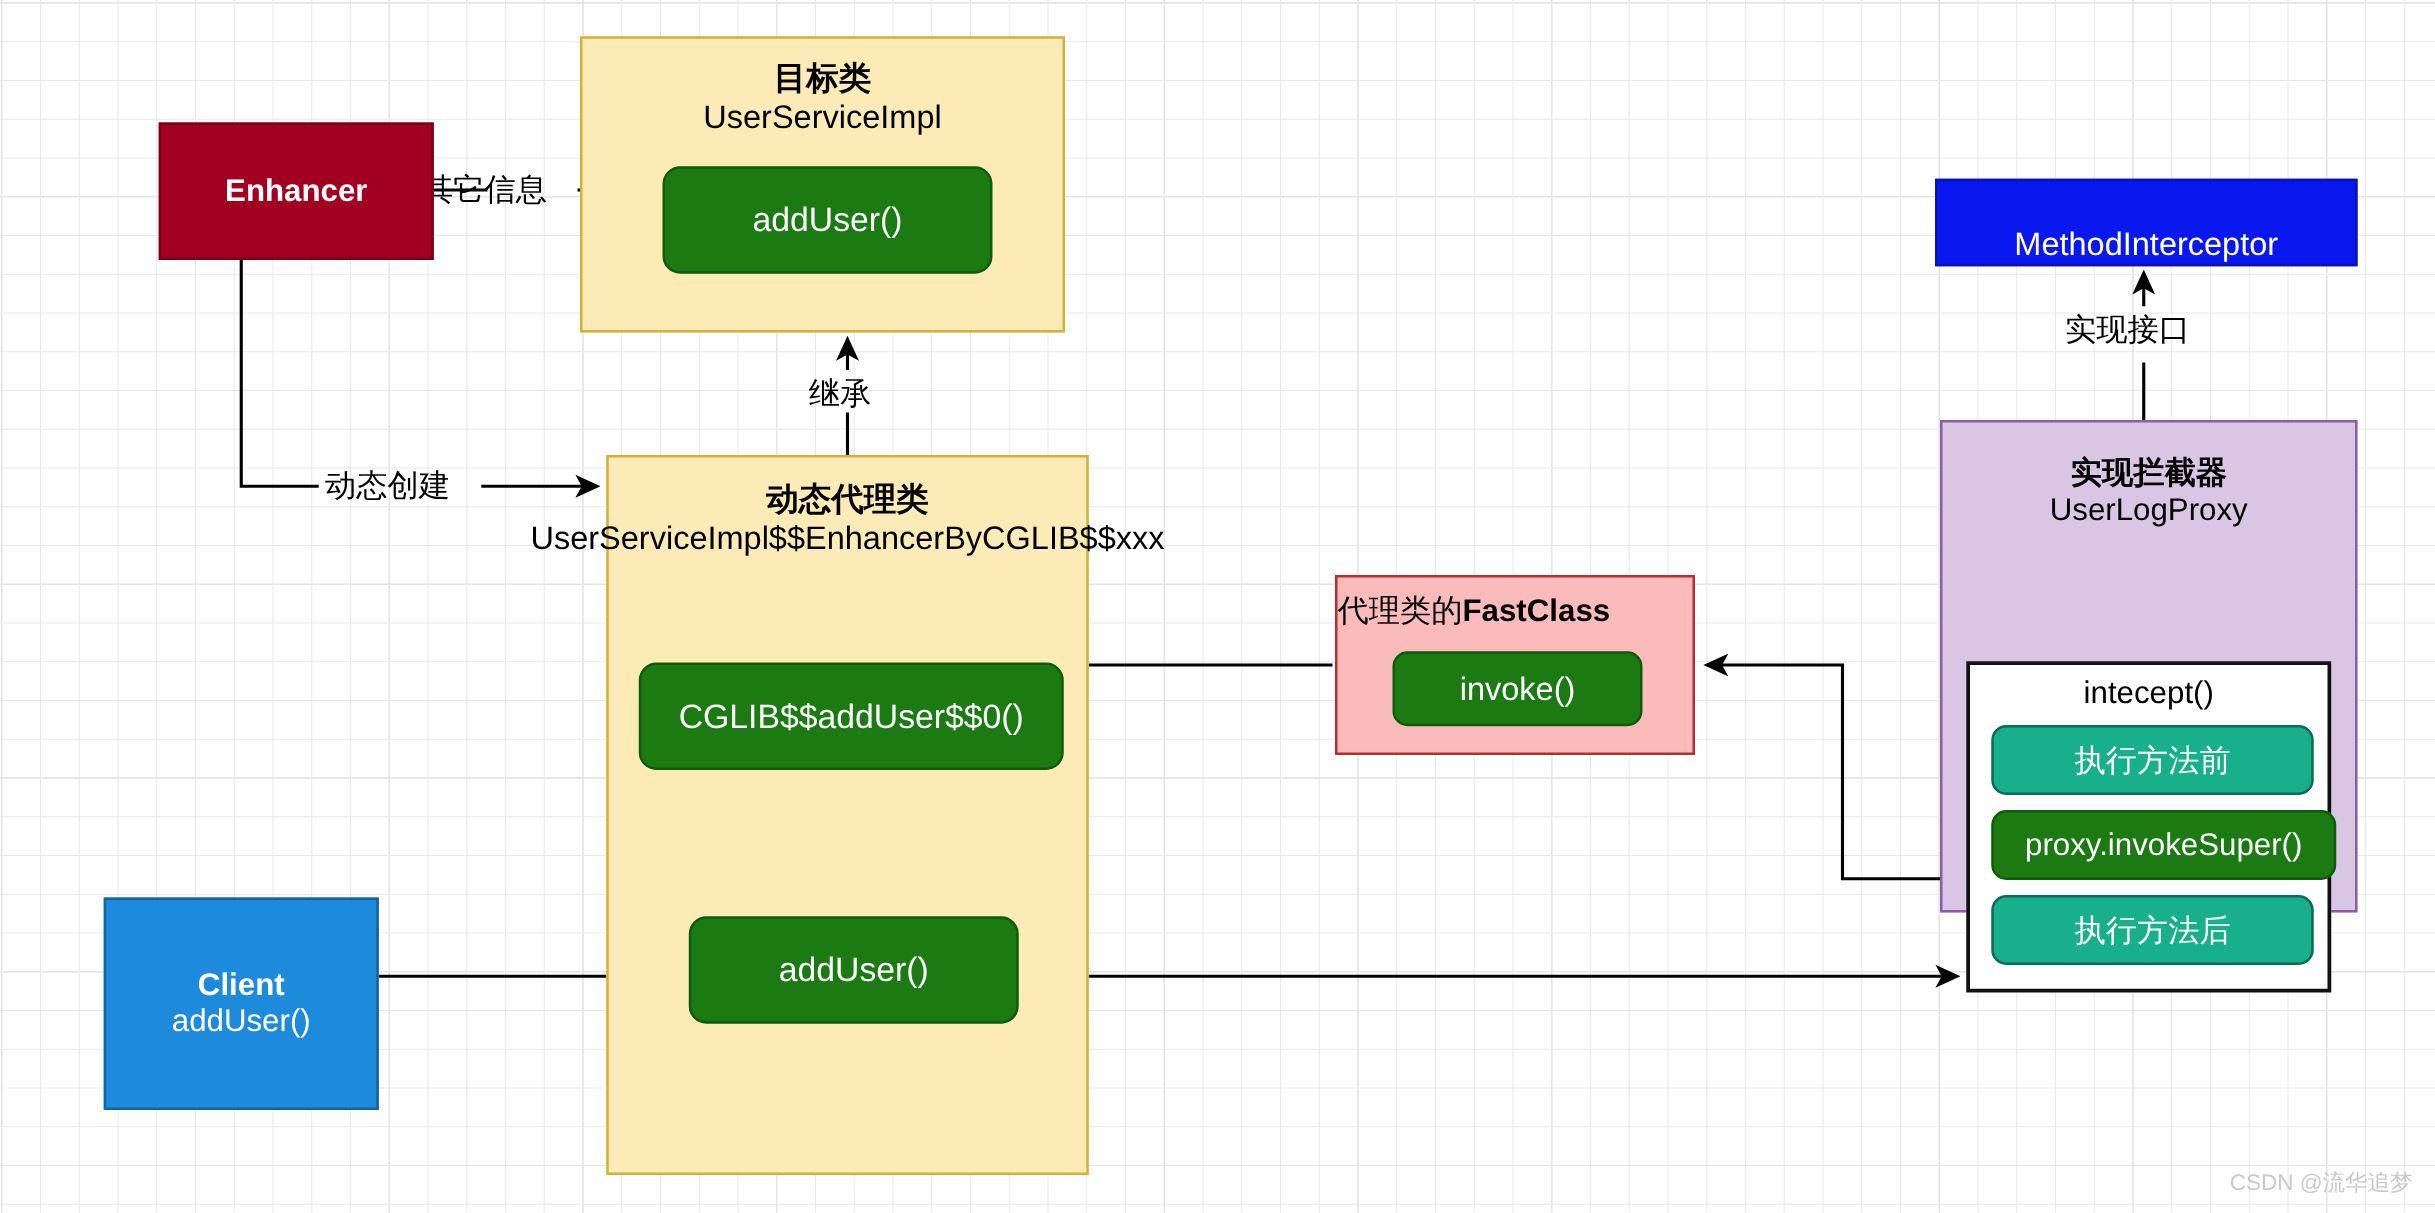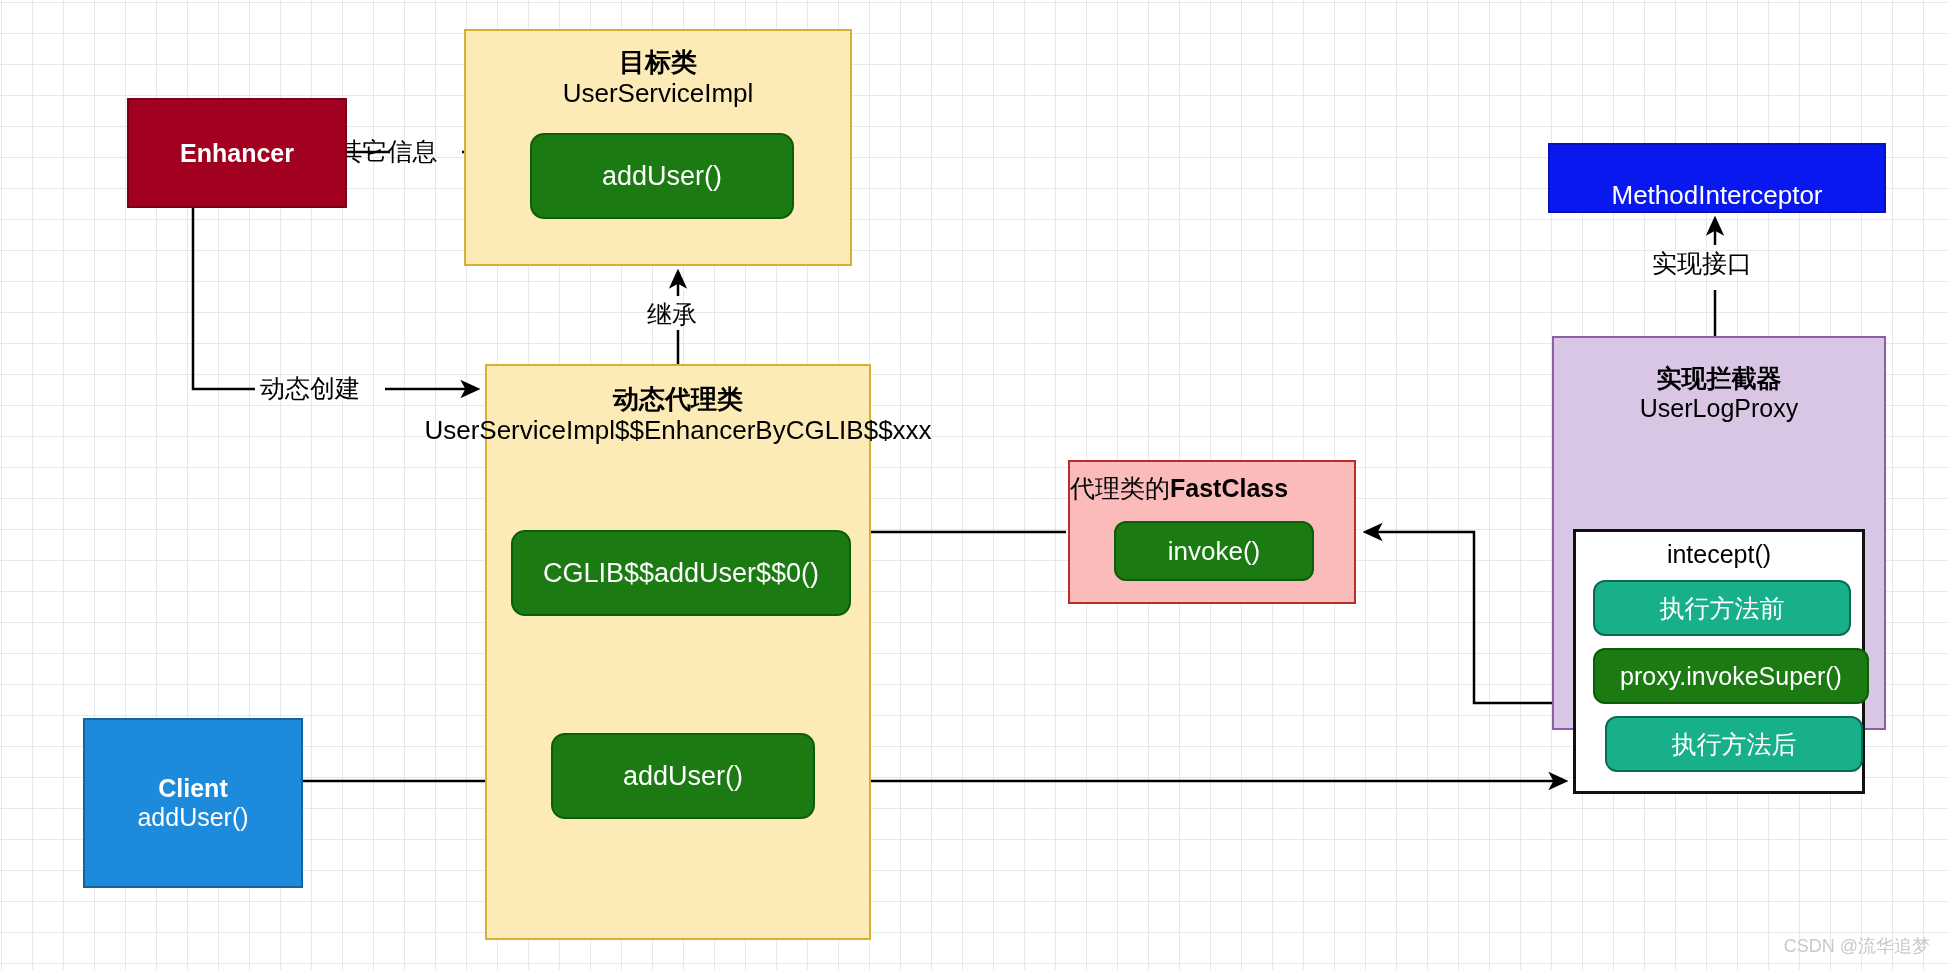--- a/index.html
+++ b/index.html
@@ -167,21 +167,21 @@
     border: 2px solid #0d5c08;
     border-radius: 12px;
     color: #ffffff;
     font-size: 25px;
     display: flex; align-items: center; justify-content: center;
     box-sizing: border-box;
     white-space: nowrap;
   }
   #step-before { left: 17px; top: 48px; width: 258px; height: 56px; }
   #step-invoke { left: 17px; top: 116px; width: 276px; height: 56px; }
-  #step-after  { left: 17px; top: 184px; width: 258px; height: 56px; margin-left: 12px; }
+  #step-after  { left: 17px; top: 184px; width: 258px; height: 56px; }
 
   
   .edge-label {
     position: absolute;
     font-size: 25px;
     color: #000;
     white-space: nowrap;
     background: transparent;
   }
 

